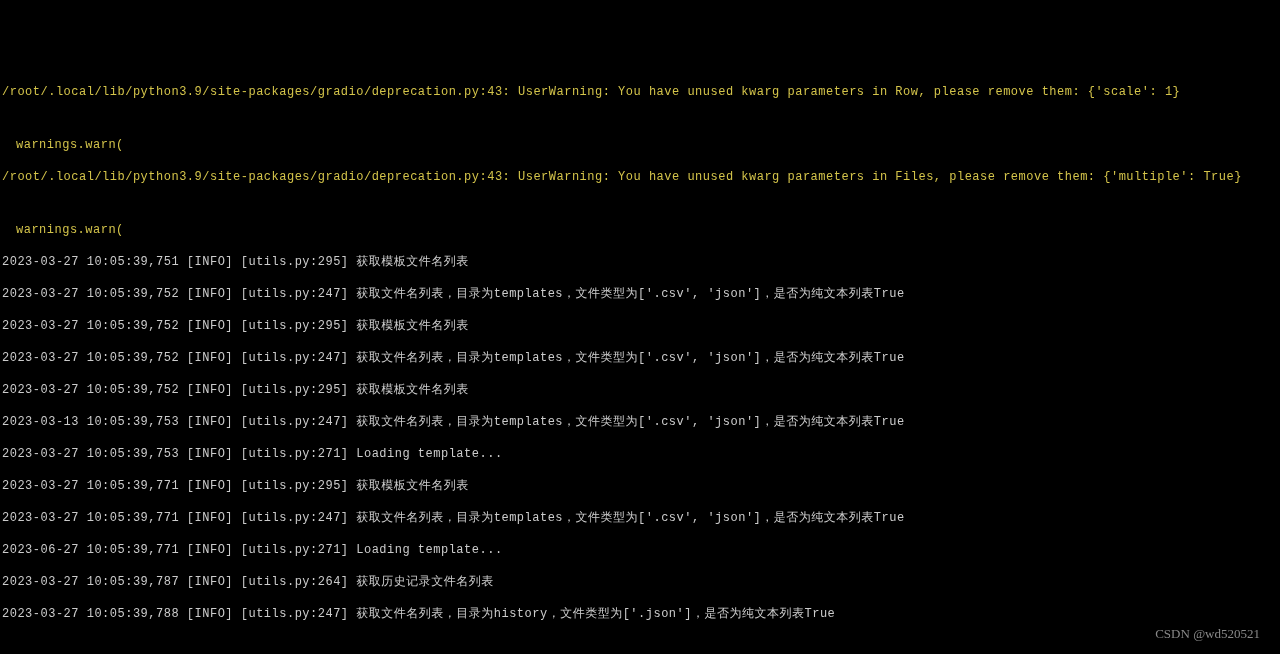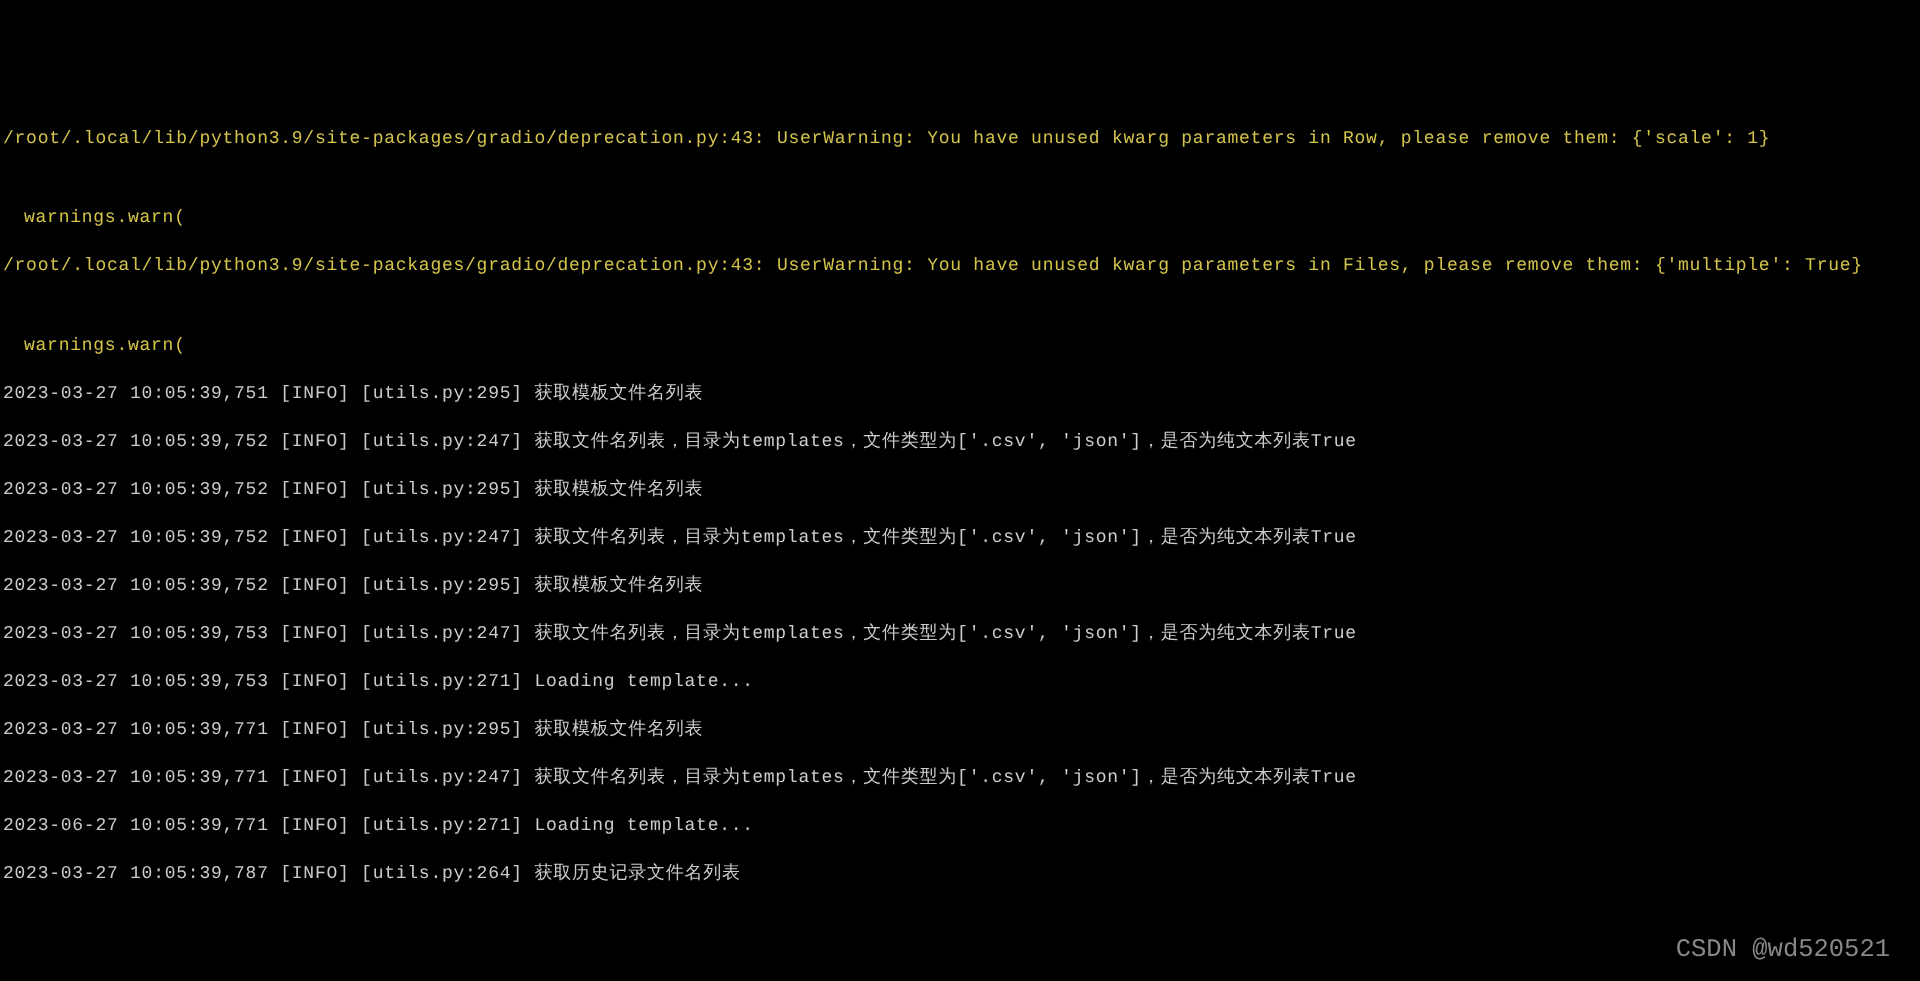--- a/index.html
+++ b/index.html
@@ -31,45 +31,46 @@
     }
     .indent {
       padding-left: 14px;
       margin-top: 21px;
     }
     .watermark {
       position: absolute;
       bottom: 12px;
       right: 20px;
       color: #888888;
-      font-size: 17px;
-      font-family: Liberation Mono, monospace;
+      font-size: 13px;
+      font-family: Liberation Serif, serif;
     }
   </style>
 </head>
 <body>
 
 
 
 <div class="terminal">
 <div class="line yellow">/root/.local/lib/python3.9/site-packages/gradio/deprecation.py:43: UserWarning: You have unused kwarg parameters in Row, please remove them: {'scale': 1}</div>
 <div class="line yellow indent">warnings.warn(</div>
 <div class="line yellow">/root/.local/lib/python3.9/site-packages/gradio/deprecation.py:43: UserWarning: You have unused kwarg parameters in Files, please remove them: {'multiple': True}</div>
 <div class="line yellow indent">warnings.warn(</div>
 <div class="line">2023-03-27 10:05:39,751 [INFO] [utils.py:295] 获取模板文件名列表</div>
 <div class="line">2023-03-27 10:05:39,752 [INFO] [utils.py:247] 获取文件名列表，目录为templates，文件类型为['.csv', 'json']，是否为纯文本列表True</div>
 <div class="line">2023-03-27 10:05:39,752 [INFO] [utils.py:295] 获取模板文件名列表</div>
 <div class="line">2023-03-27 10:05:39,752 [INFO] [utils.py:247] 获取文件名列表，目录为templates，文件类型为['.csv', 'json']，是否为纯文本列表True</div>
 <div class="line">2023-03-27 10:05:39,752 [INFO] [utils.py:295] 获取模板文件名列表</div>
-<div class="line">2023-03-27 10:05:39,753 [INFO] [utils.py:247] 获取文件名列表，目录为templates，文件类型为['.csv', 'json']，是否为纯文本列表True</div>
+<div class="line">2023-03-13 10:05:39,753 [INFO] [utils.py:247] 获取文件名列表，目录为templates，文件类型为['.csv', 'json']，是否为纯文本列表True</div>
 <div class="line">2023-03-27 10:05:39,753 [INFO] [utils.py:271] Loading template...</div>
 <div class="line">2023-03-27 10:05:39,771 [INFO] [utils.py:295] 获取模板文件名列表</div>
 <div class="line">2023-03-27 10:05:39,771 [INFO] [utils.py:247] 获取文件名列表，目录为templates，文件类型为['.csv', 'json']，是否为纯文本列表True</div>
 <div class="line">2023-06-27 10:05:39,771 [INFO] [utils.py:271] Loading template...</div>
 <div class="line">2023-03-27 10:05:39,787 [INFO] [utils.py:264] 获取历史记录文件名列表</div>
+<div class="line">2023-03-27 10:05:39,788 [INFO] [utils.py:247] 获取文件名列表，目录为history，文件类型为['.json']，是否为纯文本列表True</div>
 
 
 
 
 
 
 <div class="line"></div>
 
 
 

